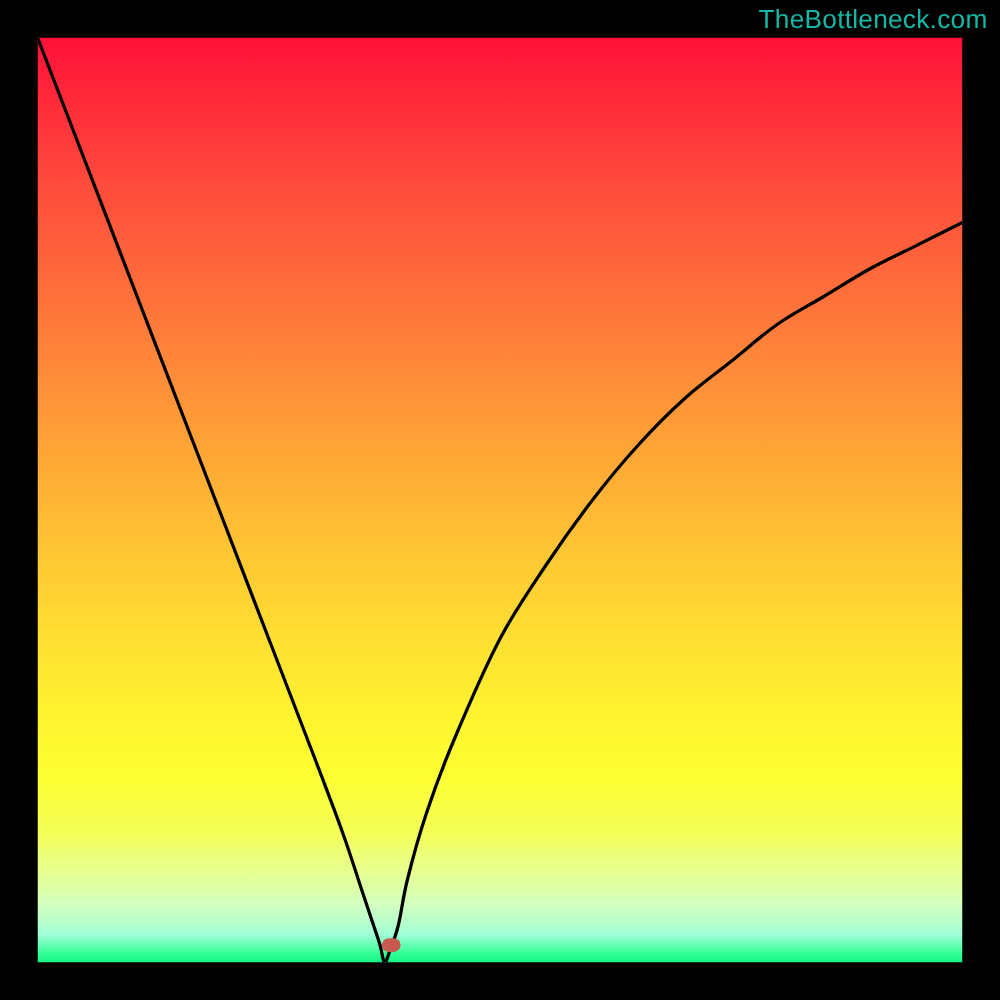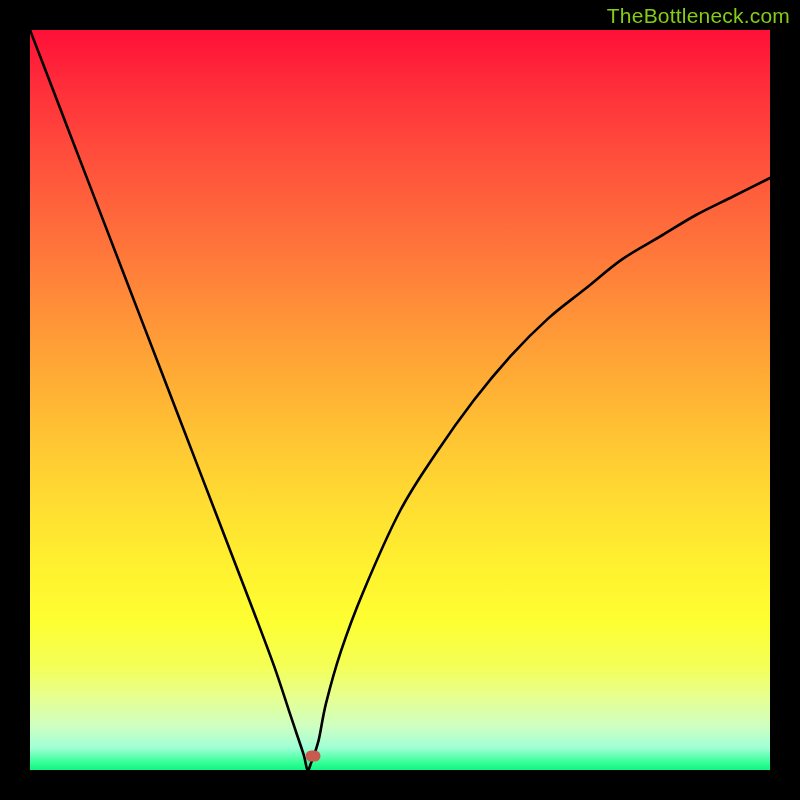--- a/index.html
+++ b/index.html
@@ -14,21 +14,21 @@
   .frame {
     position: relative;
     width: 800px;
     height: 800px;
     background: #000;
   }
   .watermark {
     position: absolute;
     top: 4px;
     right: 10px;
-    color: #84cc16;
+    color: #14b8a6;
     font-size: 21px;
     font-weight: 500;
     letter-spacing: 0.2px;
     z-index: 10;
   }
   .plot-area {
     position: absolute;
     left: 30px;
     top: 30px;
     width: 740px;

